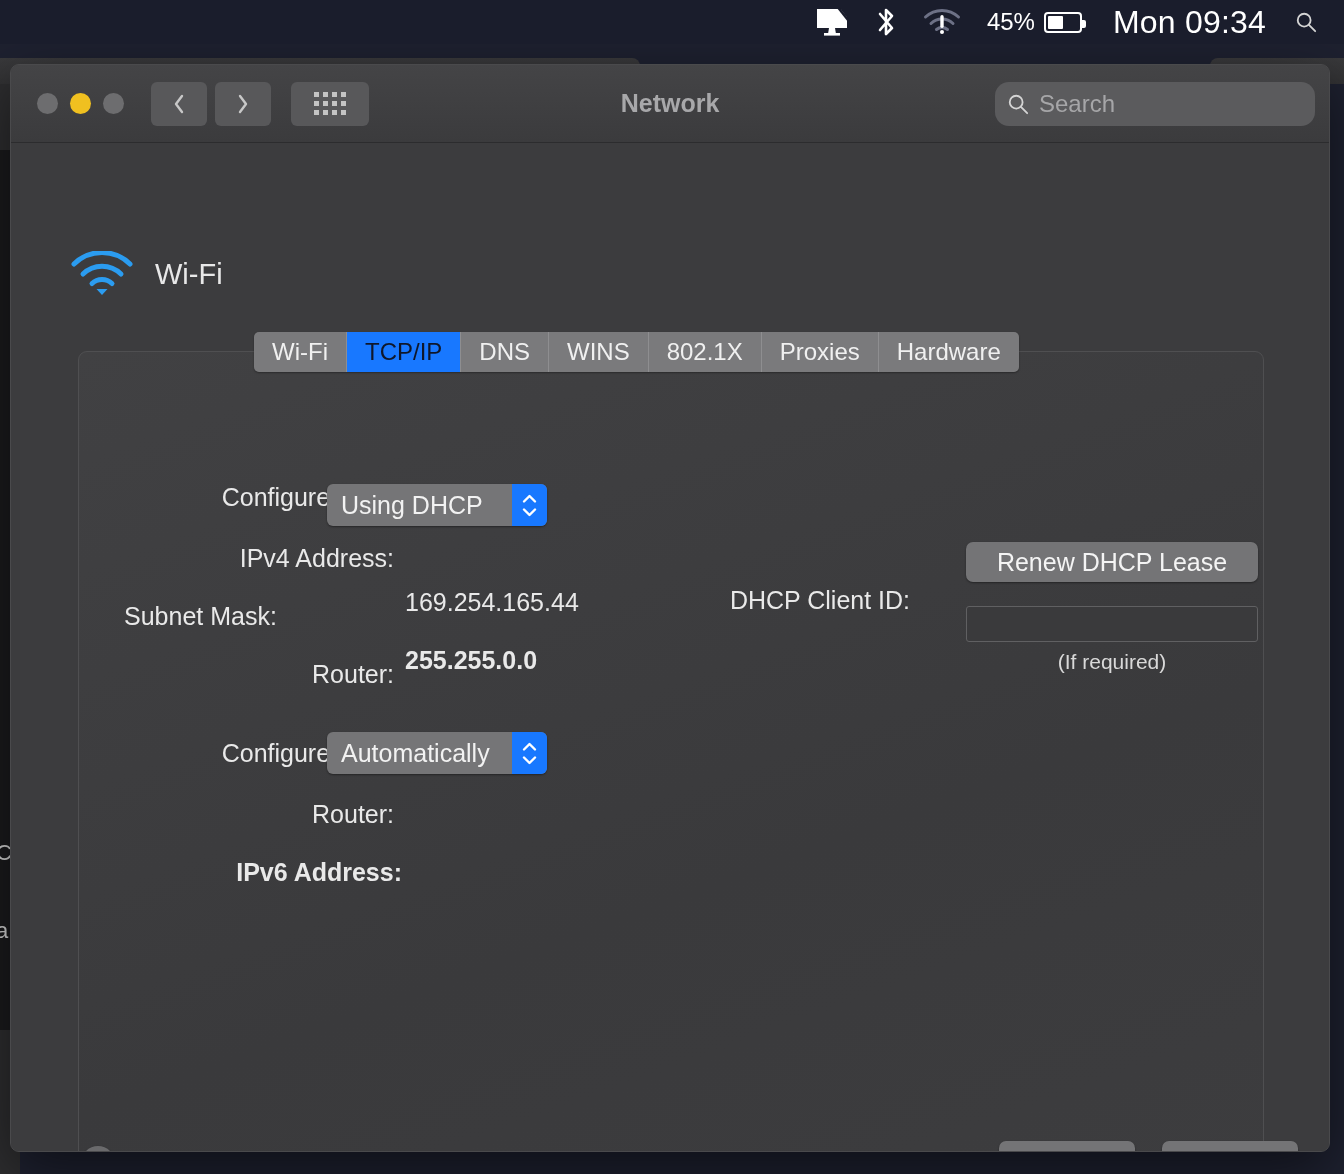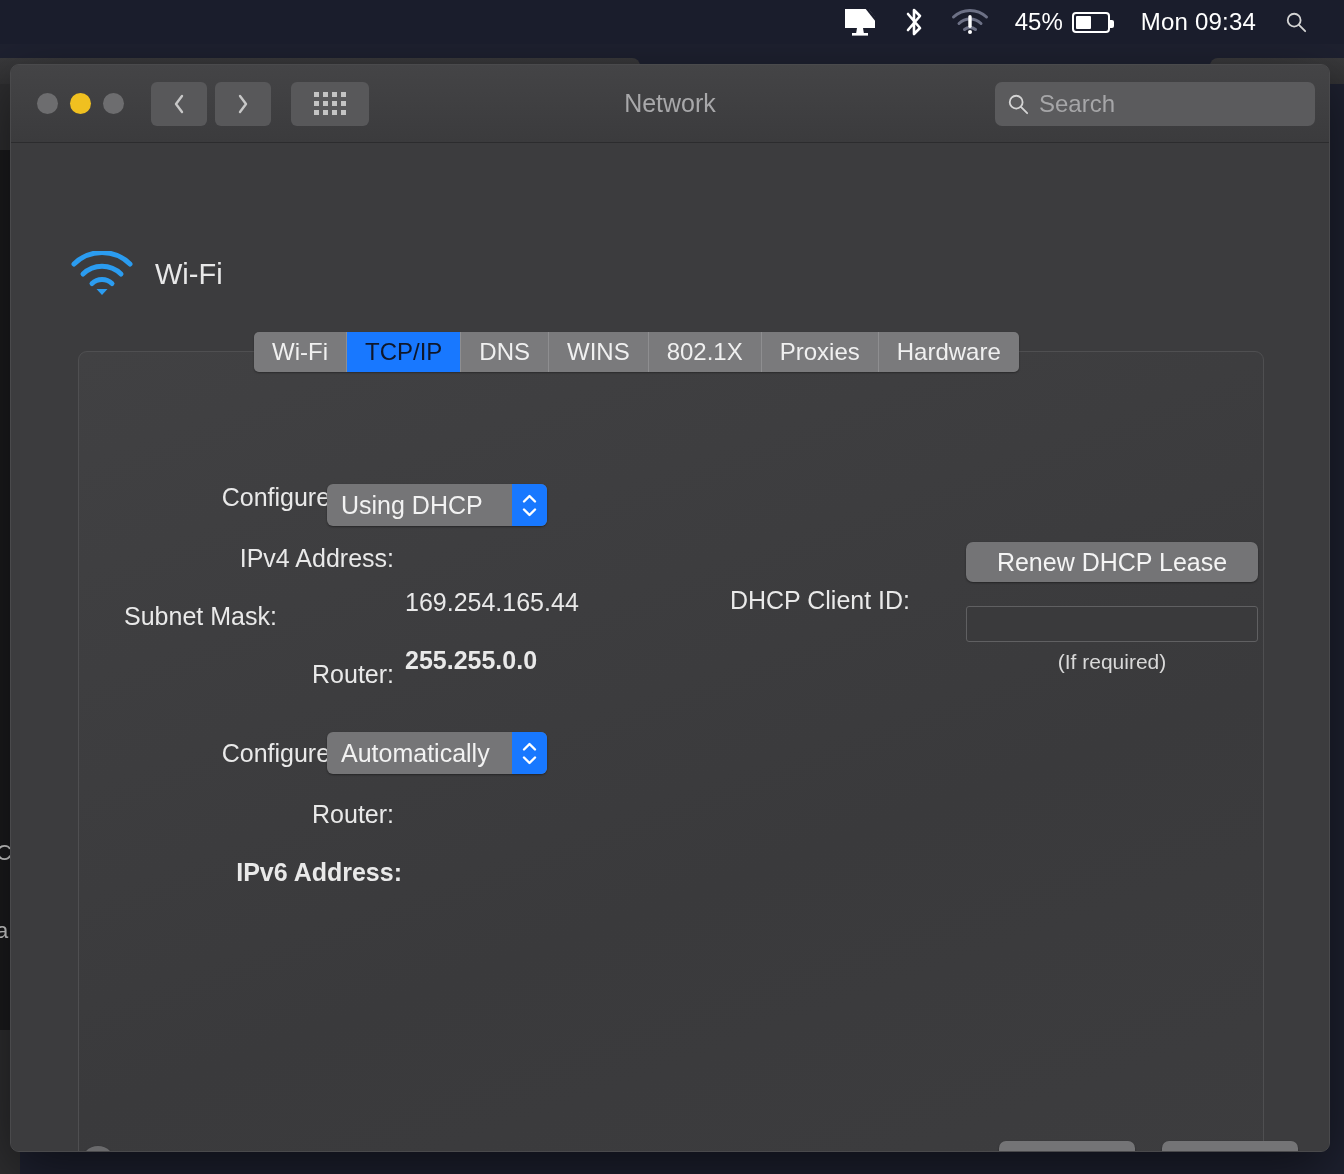--- a/index.html
+++ b/index.html
@@ -51,32 +51,32 @@
     overflow: hidden;
     width: 16px;
   }
 
   
   #menubar {
     position: absolute; left: 0; top: 0;
     width: 1344px; height: 44px;
     background: #1a1d2c;
     display: flex; align-items: center; justify-content: flex-end;
-    padding-right: 24px;
+    padding-right: 14px;
     gap: 0px;
     z-index: 60;
   }
   .mb-item {
     display: flex; align-items: center; justify-content: center;
     height: 44px;
     padding: 0 13px;
     color: #ffffff;
   }
   .mb-text {
-    font-size: 24px;
+    font-size: 32px;
     color: #ffffff;
     letter-spacing: 0.2px;
   }
   .mb-clock { padding: 0 16px 0 18px; }
   .mb-battery-pct { font-size: 24px; color:#fff; margin-right: 9px; }
 
   
   .battery {
     position: relative;
     width: 38px; height: 21px;
@@ -150,28 +150,29 @@
   .dotgrid { display: grid; grid-template-columns: repeat(4, 5px); grid-auto-rows: 5px; gap: 4px; }
   .dotgrid i { width: 5px; height: 5px; background: #c4c4c4; display:block; }
 
   #win-title {
     position: absolute;
     left: 0; right: 0; top: 0; bottom: 0;
     display: flex; align-items: center; justify-content: center;
     font-size: 25px;
     color: #a8a8aa;
     pointer-events: none;
+    font-weight: bold;
   }
 
   #searchfield {
     position: absolute;
     right: 14px; top: 17px;
     width: 320px; height: 44px;
     background: #5b5b5d;
-    border-radius: 7px;
+    border-radius: 14px;
     display: flex; align-items: center;
     padding: 12px 12px;
     gap: 10px;
   }
   .mag { width: 22px; height: 22px; flex: none; }
   .mag circle { fill: none; stroke: #d4d4d4; stroke-width: 2; }
   .mag line { stroke: #d4d4d4; stroke-width: 2; stroke-linecap: round; }
   #search-input {
     background: transparent; border: none; outline: none;
     color: #e6e6e6; font-size: 24px;

